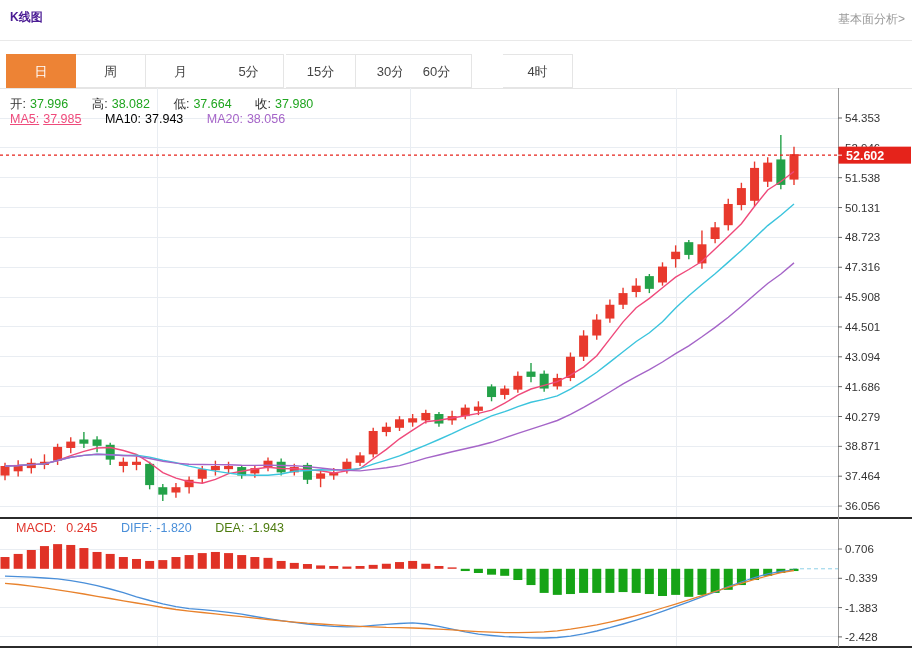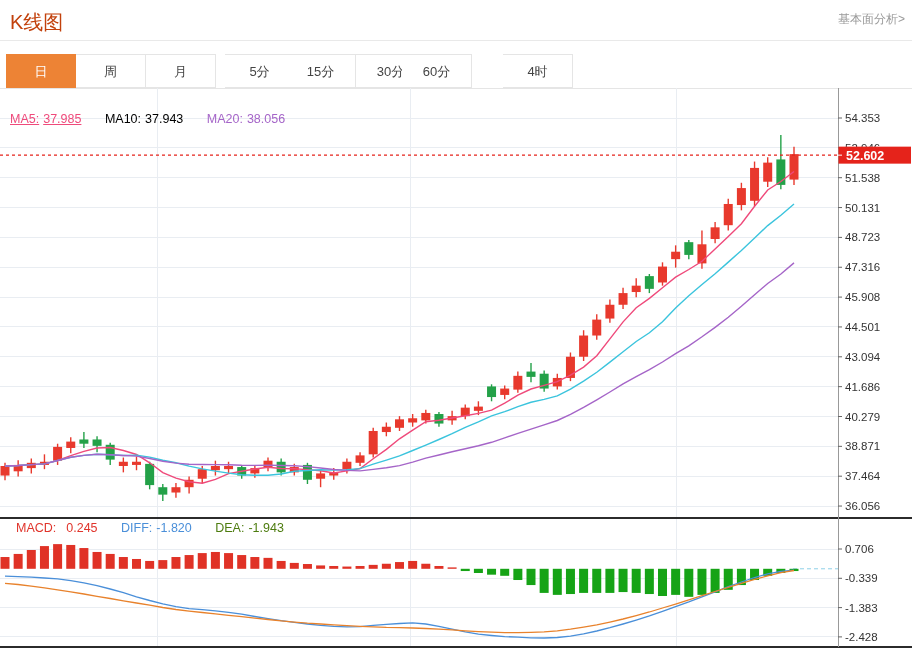--- a/index.html
+++ b/index.html
@@ -1,19 +1,19 @@
 <!DOCTYPE html>
 <html><head>
 <meta charset="utf-8">
 <style>
   html,body{margin:0;padding:0;background:#fff;}
   body{font-family:"Liberation Sans","DejaVu Sans",sans-serif;}
   #app{position:relative;width:912px;height:653px;background:#fff;overflow:hidden;}
   .hdr{position:absolute;top:0;left:0;width:912px;height:41px;border-bottom:1px solid #e9e9e9;box-sizing:border-box;}
-  .hdr-title{position:absolute;top:9px;left:10px;font-size:20px;font-weight:normal;color:#c2410c;}
+  .hdr-title{position:absolute;top:9px;left:10px;font-size:12px;font-weight:bold;color:#4c1d95;}
   .hdr-link{position:absolute;top:11px;right:7px;font-size:12px;color:#999;cursor:pointer;text-decoration:none;}
   .tabs{position:absolute;top:54px;left:0;width:912px;height:35px;border-bottom:1px solid #e5e5e5;box-sizing:border-box;}
   .tab{position:absolute;top:0;width:70px;height:34px;line-height:34px;text-align:center;font-size:13px;color:#444;
        border:1px solid #e5e5e5;border-left:none;box-sizing:border-box;background:#fff;cursor:pointer;}
   .tab.first{border-left:1px solid #e5e5e5;}
   .tab.active{background:#ed8335;border-color:#ed8335;color:#fff;}
   .inforow{position:absolute;left:10px;font-size:12.5px;white-space:nowrap;z-index:5;}
   .inforow span{margin-right:4px;}
   .inforow .item{margin-right:16px;}
   .lbl{color:#333;}
@@ -35,27 +35,33 @@
 
   <div class="hdr">
     <div class="hdr-title">K线图</div>
     <a class="hdr-link">基本面分析&gt;</a>
   </div>
 
   <div class="tabs">
     <div class="tab first active" style="left:6px">日</div>
     <div class="tab" style="left:76px">周</div>
     <div class="tab" style="left:146px">月</div>
-    <div class="tab" style="left:225px">5分</div>
+    <div class="tab" style="left:214px">5分</div>
     <div class="tab" style="left:286px">15分</div>
     <div class="tab" style="left:356px">30分</div>
     <div class="tab" style="left:402px">60分</div>
     <div class="tab" style="left:503px">4时</div>
   </div>
 
+  <div class="inforow" style="top:96px">
+    <span class="item"><span class="lbl">开:</span><span class="val-g">37.996</span></span>
+    <span class="item"><span class="lbl">高:</span><span class="val-g">38.082</span></span>
+    <span class="item"><span class="lbl">低:</span><span class="val-g">37.664</span></span>
+    <span class="item"><span class="lbl">收:</span><span class="val-g">37.980</span></span>
+  </div>
 
   <div class="inforow" style="top:112px">
     <span class="item"><span class="ma5">MA5:</span><span class="ma5">37.985</span></span>
     <span class="item"><span class="ma10">MA10:</span><span class="ma10">37.943</span></span>
     <span class="item"><span class="ma20">MA20:</span><span class="ma20">38.056</span></span>
   </div>
 
   <div class="inforow" style="top:521px">
     <span class="item"><span class="macd-v">MACD:</span><span class="macd-v">0.245</span></span>
     <span class="item"><span class="diff-v">DIFF:</span><span class="diff-v">-1.820</span></span>

